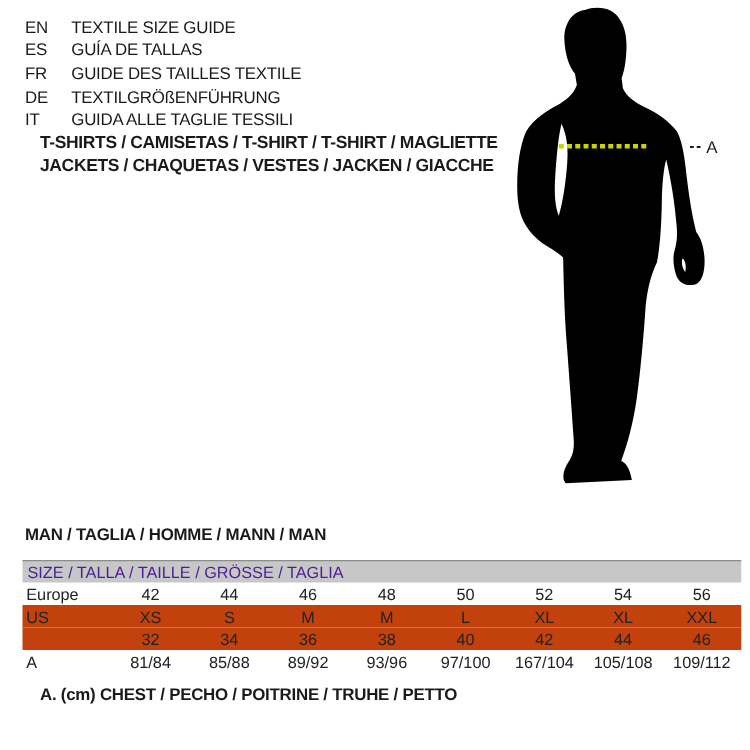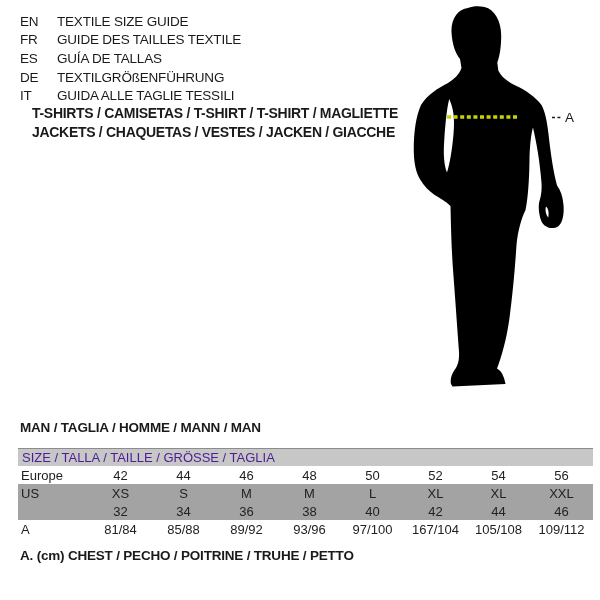--- a/index.html
+++ b/index.html
@@ -14,43 +14,43 @@
   
   .categories{position:absolute;left:32px;top:104px;font-weight:bold;font-size:14px;line-height:19px;letter-spacing:-0.3px;}
   
   .figure{position:absolute;left:405px;top:0px;width:175px;height:400px;}
   
   .section-title{position:absolute;left:20px;top:420px;font-weight:bold;font-size:13.5px;letter-spacing:-0.2px;}
   
   .size-table{position:absolute;left:18px;top:448px;width:575px;font-size:13px;color:#222;}
   .st-header{height:17px;line-height:17px;background:#c7c7c7;border-top:1px solid #8c8c8c;padding-left:4px;font-size:13px;color:#4c1d95;}
   .st-row{display:flex;height:18px;align-items:center;}
-  .st-row.shaded{background:#a3a3a3;justify-content:flex-end;}
+  .st-row.shaded{background:#c2410c;justify-content:flex-end;}
   .st-label{flex:0 0 68px;padding-left:3px;}
   .st-cell{flex:1;text-align:center;}
   
-  .footnote{position:absolute;left:20px;top:548px;font-weight:bold;font-size:13.5px;letter-spacing:-0.2px;}
+  .footnote{position:absolute;left:32px;top:548px;font-weight:bold;font-size:13.5px;letter-spacing:-0.2px;}
 </style>
 </head>
 <body>
 
 <div class="canvas">
 
   <div class="lang-list">
     <div class="lang-row">
       <span class="lang-code">EN</span>
       <span>TEXTILE SIZE GUIDE</span>
     </div>
     <div class="lang-row">
+      <span class="lang-code">ES</span>
+      <span>GUÍA DE TALLAS</span>
+    </div>
+    <div class="lang-row">
       <span class="lang-code">FR</span>
       <span>GUIDE DES TAILLES TEXTILE</span>
-    </div>
-    <div class="lang-row">
-      <span class="lang-code">ES</span>
-      <span>GUÍA DE TALLAS</span>
     </div>
     <div class="lang-row">
       <span class="lang-code">DE</span>
       <span>TEXTILGRÖßENFÜHRUNG</span>
     </div>
     <div class="lang-row">
       <span class="lang-code">IT</span>
       <span>GUIDA ALLE TAGLIE TESSILI</span>
     </div>
   </div>

